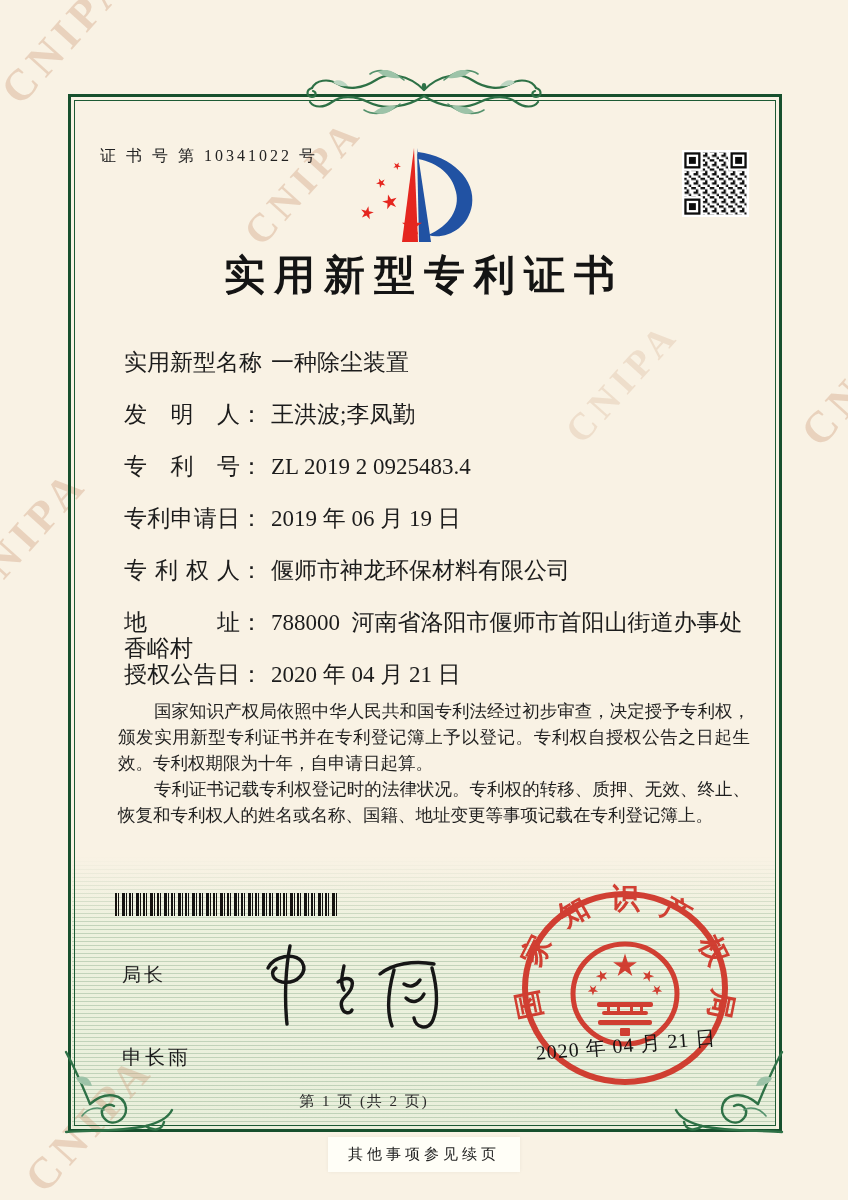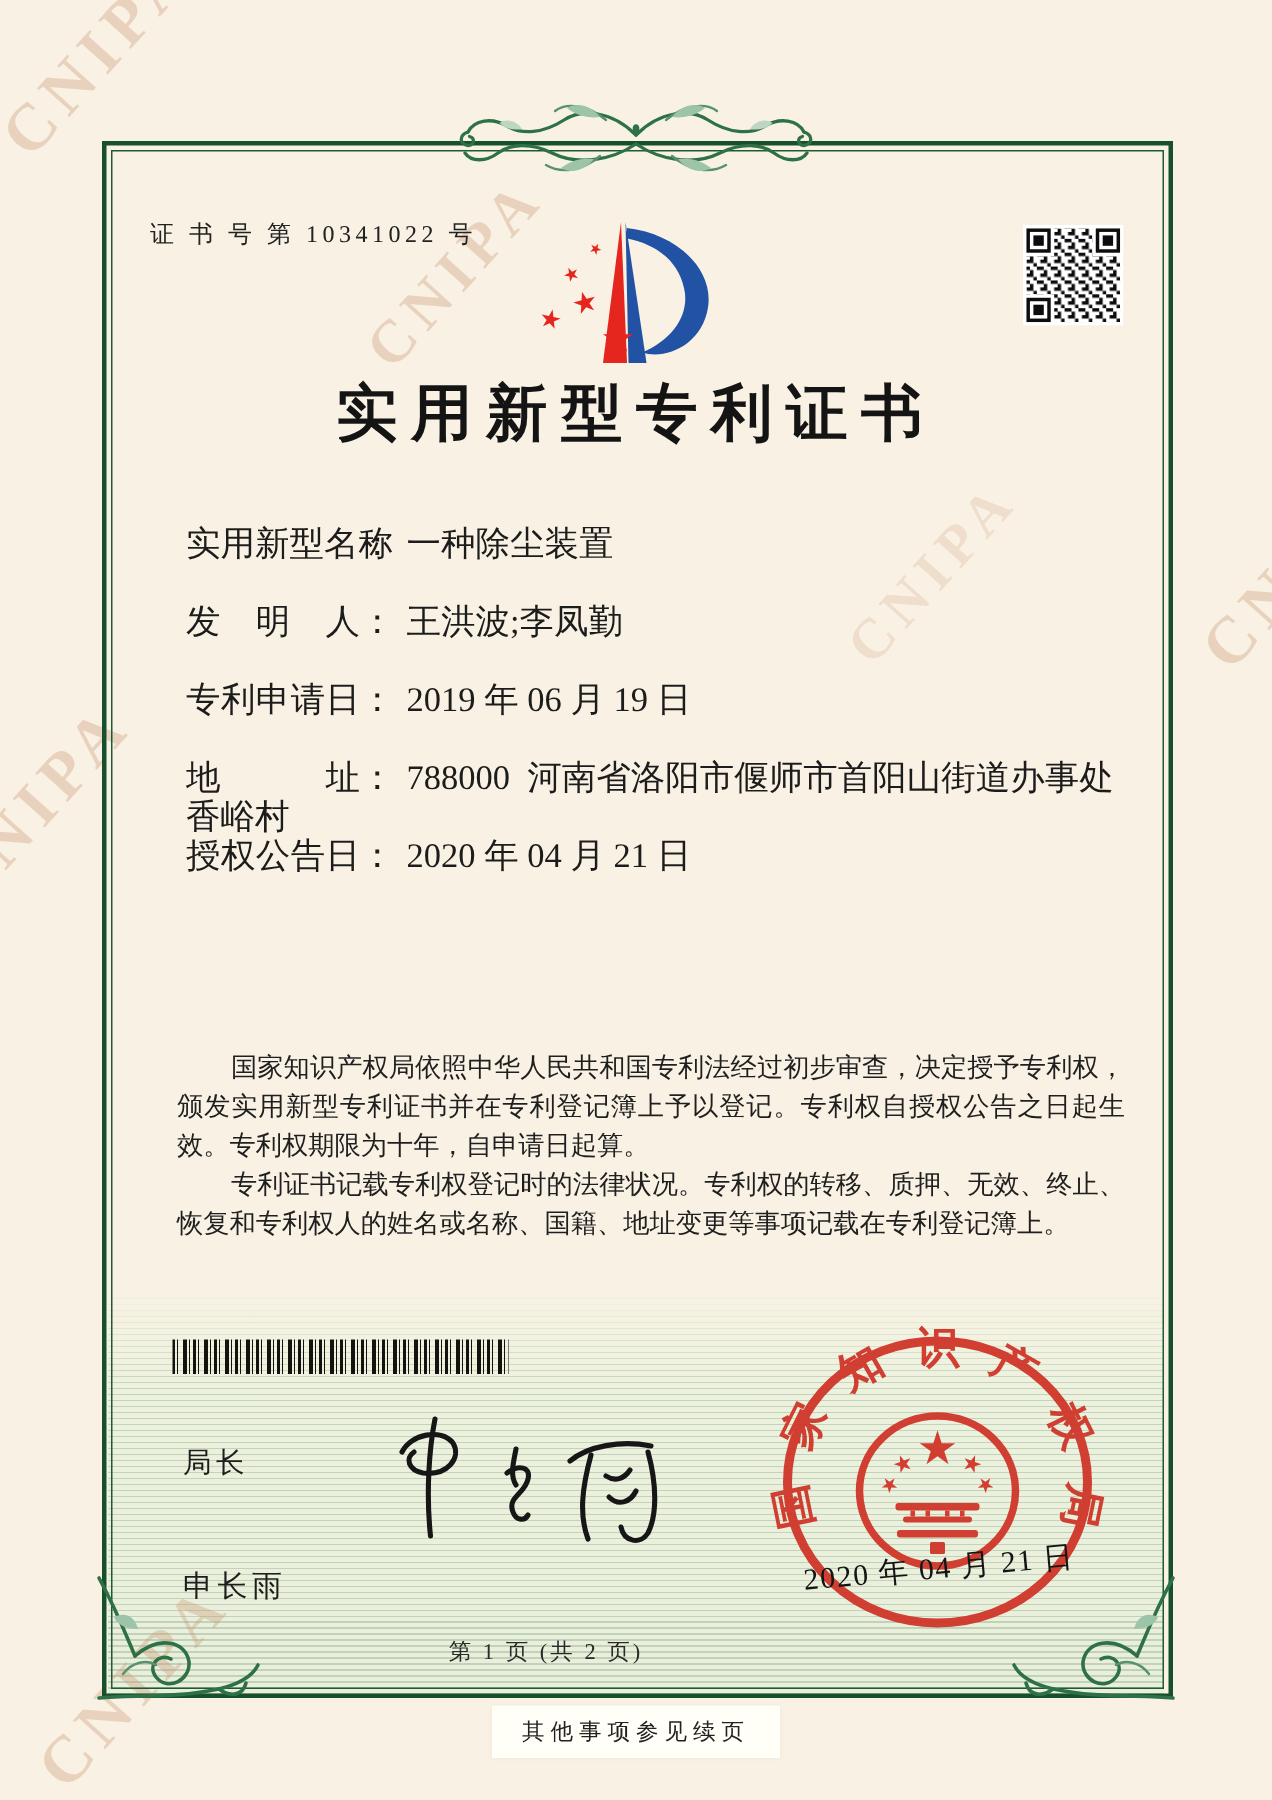--- a/index.html
+++ b/index.html
@@ -185,21 +185,27 @@
   <div class="title">实用新型专利证书</div>
 
   <div class="fields">
     <div class="f-row">
       <span class="f-label">实用新型名称</span><span class="f-colon">：</span><span class="f-value">一种除尘装置</span>
     </div>
     <div class="f-row">
       <span class="f-label">发明人</span><span class="f-colon">：</span><span class="f-value">王洪波;李凤勤</span>
     </div>
     <div class="f-row">
+      <span class="f-label">专利号</span><span class="f-colon">：</span><span class="f-value">ZL 2019 2 0925483.4</span>
+    </div>
+    <div class="f-row">
       <span class="f-label">专利申请日</span><span class="f-colon">：</span><span class="f-value">2019 年 06 月 19 日</span>
+    </div>
+    <div class="f-row">
+      <span class="f-label">专利权人</span><span class="f-colon">：</span><span class="f-value">偃师市神龙环保材料有限公司</span>
     </div>
     <div class="f-row">
       <span class="f-label">地址</span><span class="f-colon">：</span><span class="f-value">788000  河南省洛阳市偃师市首阳山街道办事处香峪村</span>
     </div>
     <div class="f-row">
       <span class="f-label">授权公告日</span><span class="f-colon">：</span><span class="f-value">2020 年 04 月 21 日</span>
     </div>
   </div>
 
   <div class="body-text">

